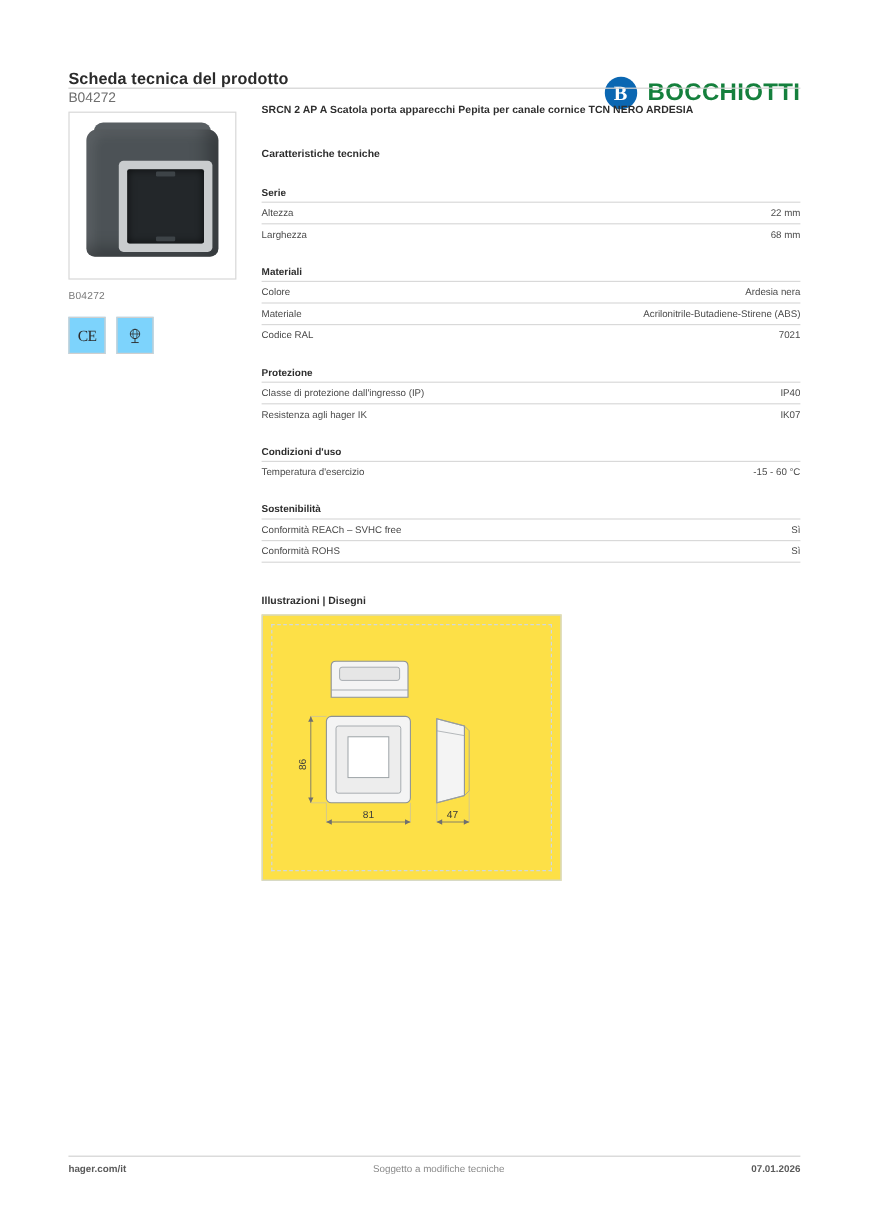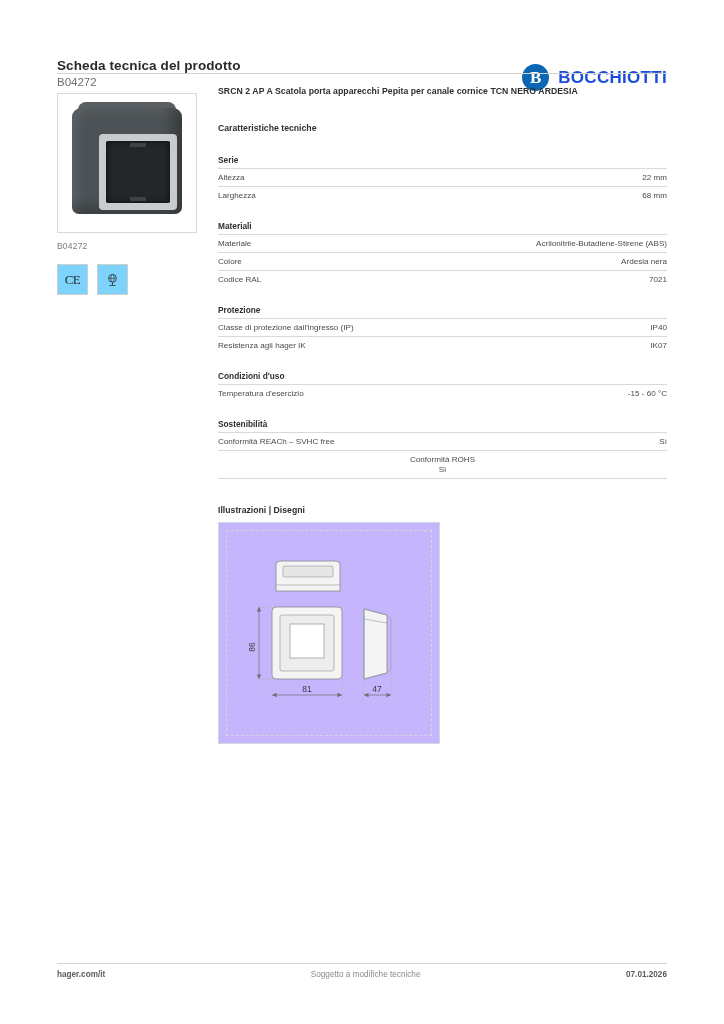--- a/index.html
+++ b/index.html
@@ -56,24 +56,24 @@
     background: #0b67b2;
     color: #ffffff;
     font-size: 17px;
     font-weight: bold;
     display: flex;
     align-items: center;
     justify-content: center;
     font-family: "Liberation Serif", serif;
   }
   .brand-name {
-    font-size: 17px;
+    font-size: 20px;
     font-weight: bold;
     letter-spacing: 0.3px;
-    color: #1d4ed8;
+    color: #15803d;
   }
   .header-rule {
     position: absolute;
     left: 57px; top: 73px;
     width: 610px;
     height: 1px;
     background: #d3d3d3;
   }
 
   
@@ -187,37 +187,37 @@
   .spec-row {
     display: flex;
     justify-content: space-between;
     align-items: center;
     border-top: 1px solid #d9d9d9;
     padding: 3.5px 0 3.5px 0;
     font-size: 8.1px;
     color: #4a4a4a;
     line-height: 10px;
   }
-  .spec-row:last-child { border-bottom: 1px solid #d9d9d9; flex-direction: column; }
+  .spec-row:last-child { border-bottom: 1px solid #d9d9d9; }
   .spec-label { text-align: left; }
   .spec-value { text-align: right; }
 
   
   .draw-head {
     font-size: 8.7px;
     font-weight: bold;
     color: #2e2e2e;
     margin-top: 26px;
     margin-bottom: 7px;
   }
   .draw-box {
-    width: 222px; height: 222px;
+    width: 250px; height: 222px;
     border: 1px solid #cfd8dd;
     position: relative;
-    background: #c4b5fd;
+    background: #fde047;
   }
   .dash-frame {
     position: absolute;
     left: 7px; top: 7px;
     right: 7px; bottom: 7px;
     border: 1px dashed #cfd8dd;
   }
   .draw-svg { position: absolute; left: 0; top: 0; }
 
   
@@ -293,26 +293,26 @@
         <div class="spec-row">
           <span class="spec-label">Altezza</span>
           <span class="spec-value">22 mm</span>
         </div>
         <div class="spec-row">
           <span class="spec-label">Larghezza</span>
           <span class="spec-value">68 mm</span>
         </div>
         <div class="group-head">Materiali</div>
         <div class="spec-row">
+          <span class="spec-label">Colore</span>
+          <span class="spec-value">Ardesia nera</span>
+        </div>
+        <div class="spec-row">
           <span class="spec-label">Materiale</span>
           <span class="spec-value">Acrilonitrile-Butadiene-Stirene (ABS)</span>
-        </div>
-        <div class="spec-row">
-          <span class="spec-label">Colore</span>
-          <span class="spec-value">Ardesia nera</span>
         </div>
         <div class="spec-row">
           <span class="spec-label">Codice RAL</span>
           <span class="spec-value">7021</span>
         </div>
         <div class="group-head">Protezione</div>
         <div class="spec-row">
           <span class="spec-label">Classe di protezione dall'ingresso (IP)</span>
           <span class="spec-value">IP40</span>
         </div>

